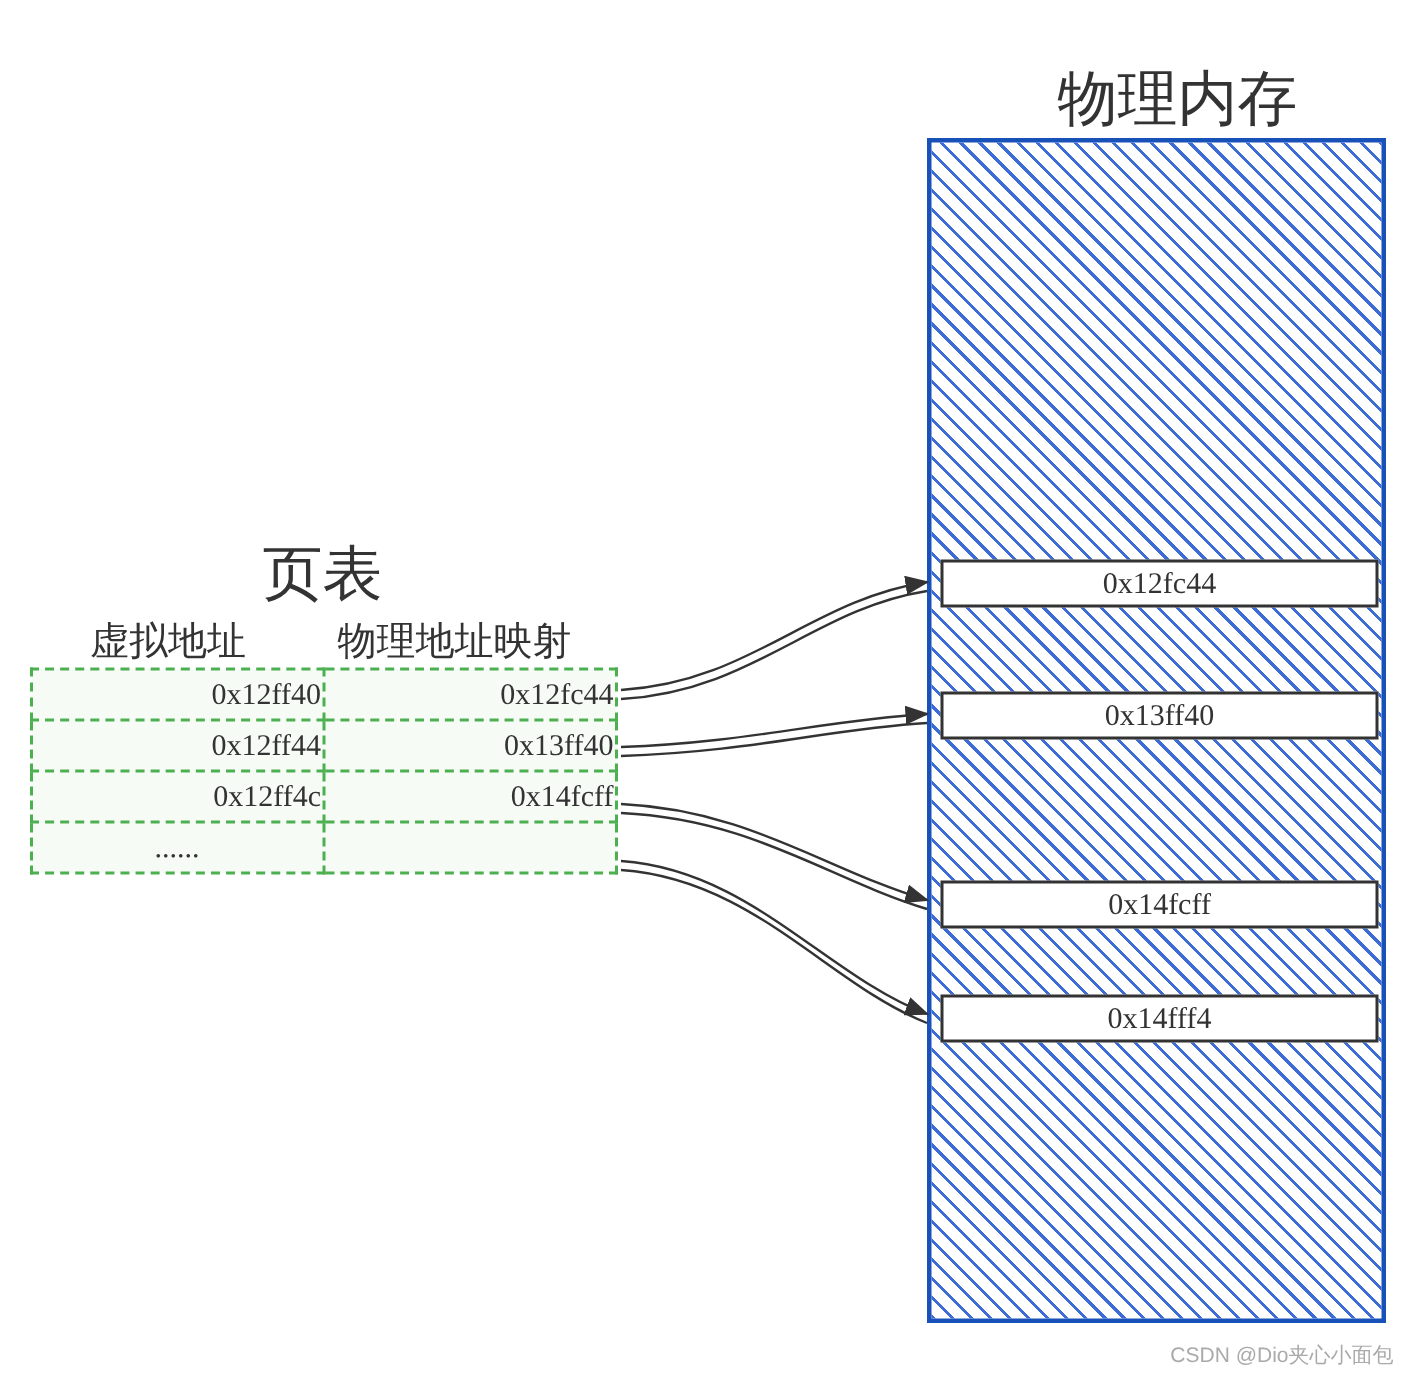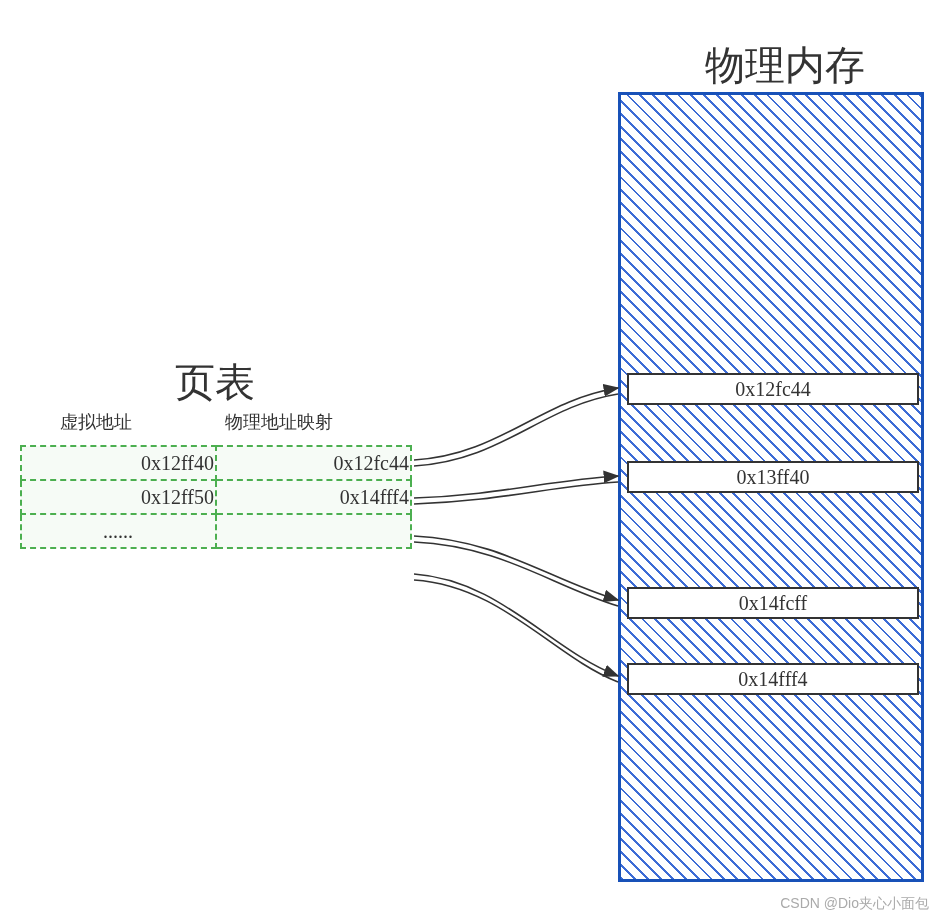--- a/index.html
+++ b/index.html
@@ -12,21 +12,21 @@
     color: #333;
     position: relative;
   }
   .title-main {
     position: absolute;
     font-size: 40px;
     font-weight: 500;
   }
   .sub-title {
     position: absolute;
-    font-size: 18px;
+    font-size: 26px;
   }
   .page-table {
     position: absolute;
     left: 20px;
     top: 445px;
     border-collapse: collapse;
   }
   .page-table td {
     width: 195px;
     height: 34px;
@@ -102,22 +102,26 @@
 <div class="sub-title" style="left:60px; top:410px;">虚拟地址</div>
 <div class="sub-title" style="left:225px; top:410px;">物理地址映射</div>
 
 <table class="page-table">
   <tbody>
       <tr>
     <td>0x12ff40</td>
     <td>0x12fc44</td>
   </tr>
   <tr>
-    <td>0x12ff50</td>
-    <td>0x14fff4</td>
+    <td>0x12ff44</td>
+    <td>0x13ff40</td>
+  </tr>
+  <tr>
+    <td>0x12ff4c</td>
+    <td>0x14fcff</td>
   </tr>
   <tr>
     <td style="text-align:center; padding-left:0;">......</td>
     <td></td>
   </tr>
 </tbody>
   </table>
 
 <div class="memory-box">
   <div class="hatch"></div>

